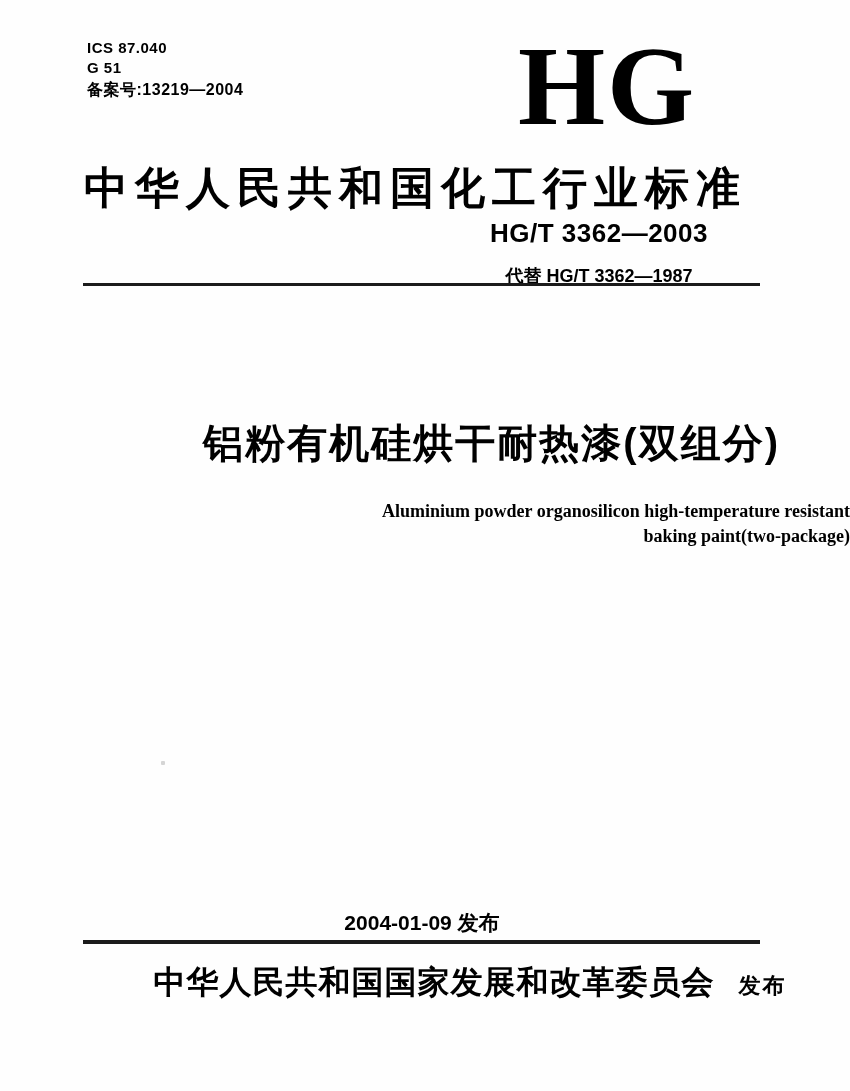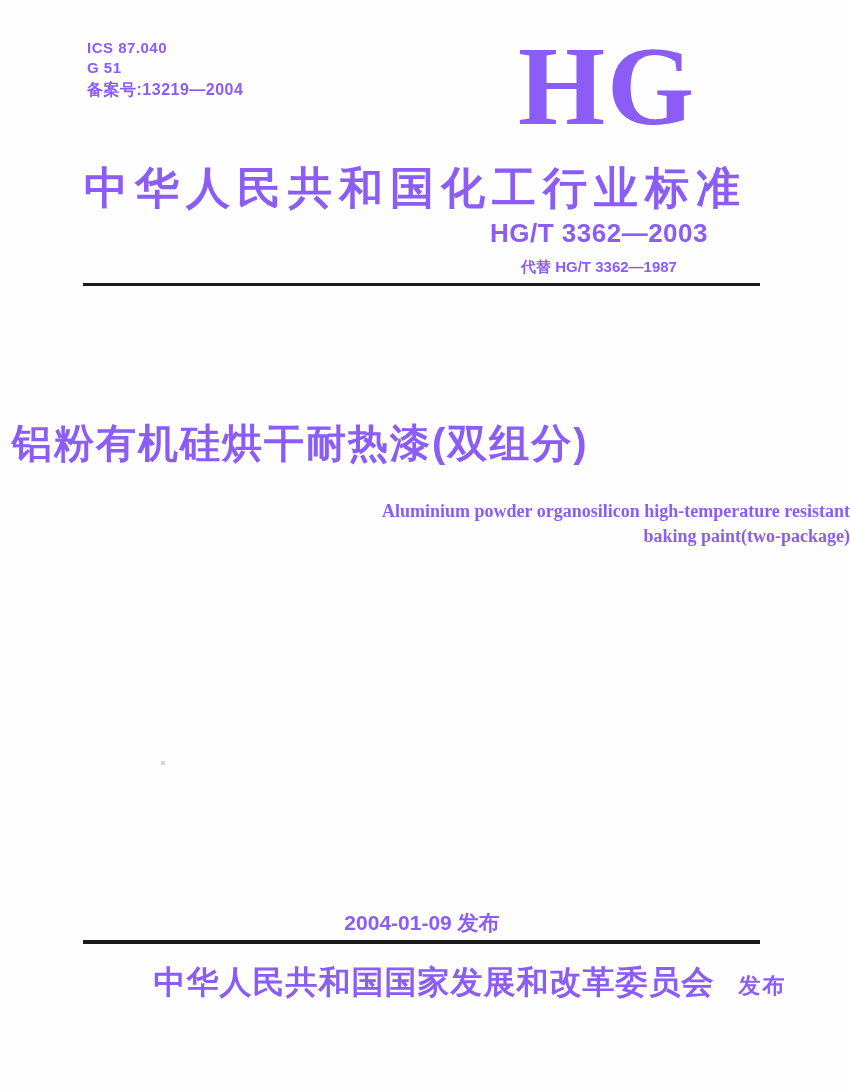--- a/index.html
+++ b/index.html
@@ -7,21 +7,21 @@
     padding: 0;
     background: #e8e8e8;
   }
   .page {
     position: relative;
     width: 850px;
     height: 1091px;
     margin: 0 auto;
     background: #fefefe;
     overflow: hidden;
-    color: #8b5cf6;
+    color: #000000;
     font-family: "Liberation Sans", sans-serif;
   }
   
   .meta-block {
     position: absolute;
     left: 87px;
     top: 38px;
     font-weight: bold;
     font-size: 15px;
     line-height: 20px;
@@ -62,45 +62,44 @@
     top: 219px;
     text-align: center;
     font-weight: bold;
   }
   .stdno-main {
     font-size: 26px;
     line-height: 28px;
     letter-spacing: 0.5px;
   }
   .stdno-replaces {
-    font-size: 15px;
+    font-size: 18px;
     line-height: 20px;
-    margin-top: 10px;
+    margin-top: 19px;
   }
   
   .rule {
     position: absolute;
     left: 83px;
     width: 677px;
     background: #1b1b1b;
   }
   .rule-top { top: 283px; height: 3px; }
   .rule-dates { top: 940px; height: 4px; }
   
   .main-title-zh {
     position: absolute;
     left: 0;
     top: 420px;
     width: 780px;
-    text-align: left;
+    text-align: right;
     font-weight: bold;
     font-size: 40px;
     line-height: 46px;
     letter-spacing: 2px;
-    padding-left: 12px;
   }
   .main-title-en {
     position: absolute;
     left: 0;
     width: 850px;
     text-align: right;
     font-family: "Liberation Serif", serif;
     font-weight: bold;
     font-size: 18px;
     line-height: 22px;

